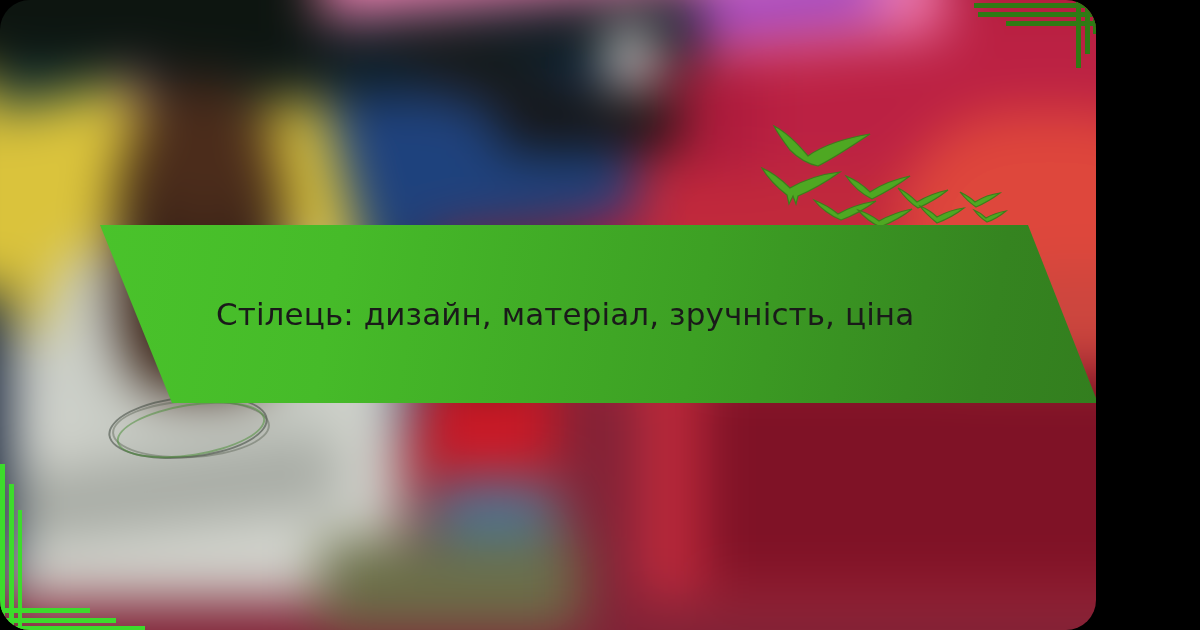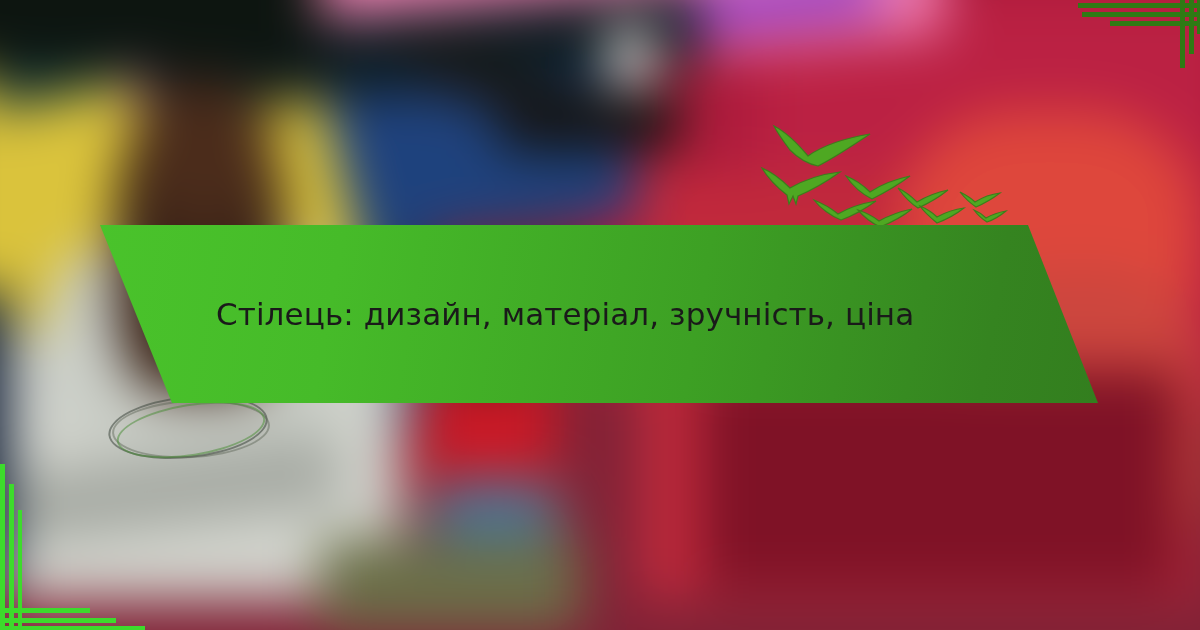--- a/index.html
+++ b/index.html
@@ -4,22 +4,23 @@
 <style>
   * { margin:0; padding:0; box-sizing:border-box; }
   html, body {
     width:1200px; height:630px;
     overflow:hidden;
     background:#000;
     font-family:"DejaVu Sans", sans-serif;
   }
   #stage {
     position:relative;
-    width:1200px; height:630px;
+    width:1096px; height:630px;
     overflow:hidden;
+    border-radius:30px;
   }
 
   
   .bg-wrap {
     position:absolute; inset:-60px;
     filter: blur(26px) saturate(1.05);
     overflow:hidden;
   }
   .bg-base {
     position:absolute; inset:0;

